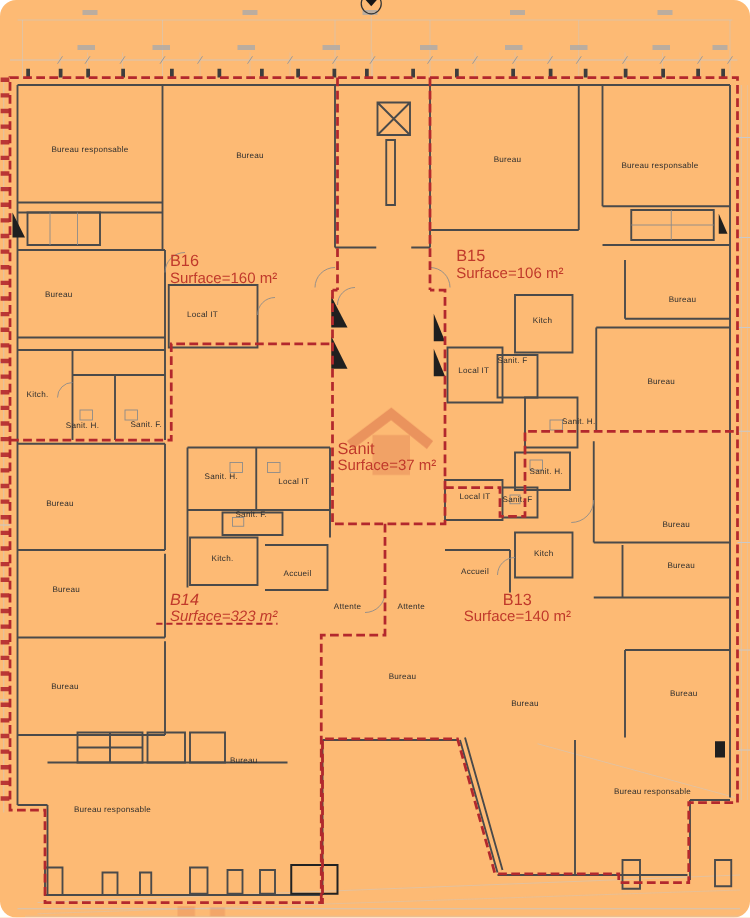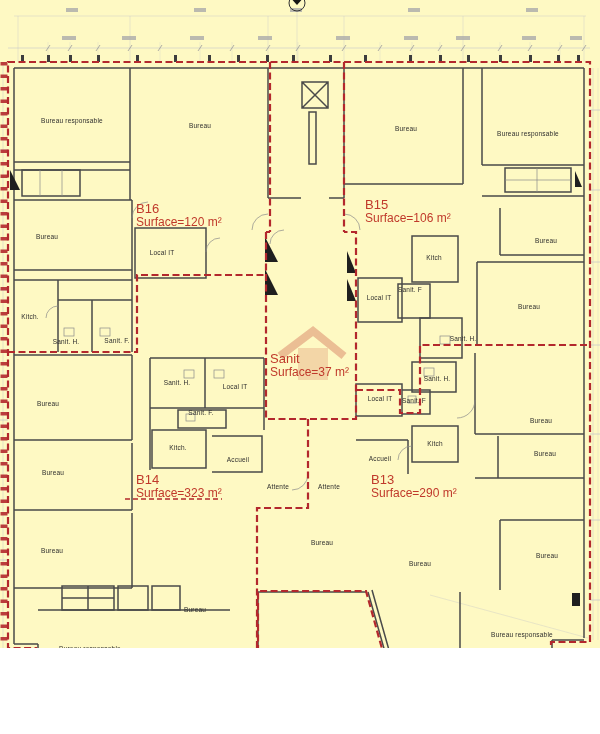--- a/index.html
+++ b/index.html
@@ -1,18 +1,18 @@
 <!DOCTYPE html>
 <html><head>
 <meta charset="utf-8">
 <style>
   html,body{margin:0;padding:0;background:#ffffff;}
   .stage{
-    position:relative;width:600px;height:648px;overflow:hidden;
-    background:#fef9c3;font-family:"Liberation Sans",sans-serif;
+    position:relative;width:600px;height:734px;overflow:hidden;
+    background:#fdba74;font-family:"Liberation Sans",sans-serif;border-radius:13px;
   }
   .stage svg{position:absolute;left:0;top:0;}
   #labels{position:absolute;left:0;top:0;width:100%;height:100%;}
   .room{
     position:absolute;transform:translate(-50%,-50%);
     font-size:6.5px;color:#2d2d2d;white-space:nowrap;letter-spacing:.2px;
   }
   .zone{position:absolute;color:#c0392b;line-height:1.1;white-space:nowrap;}
   .zone-id{font-size:13px;}
   .zone-surface{font-size:12px;}
@@ -242,32 +242,32 @@
       <div class="room" style="left: 322px; top: 542px;">Bureau</div>
       <div class="room" style="left: 420px; top: 563px;">Bureau</div>
       <div class="room" style="left: 547px; top: 555px;">Bureau</div>
       <div class="room" style="left: 541px; top: 420px;">Bureau</div>
       <div class="room" style="left: 545px; top: 453px;">Bureau</div>
       <div class="room" style="left: 195px; top: 609px;">Bureau</div>
       <div class="room" style="left: 90px; top: 648px;">Bureau responsable</div>
       <div class="room" style="left: 522px; top: 634px;">Bureau responsable</div>
       <div class="zone" style="left: 136px; top: 202px;">
         <div class="zone-id">B16</div>
-        <div class="zone-surface">Surface=120 m²</div>
+        <div class="zone-surface">Surface=160 m²</div>
       </div>
       <div class="zone" style="left: 365px; top: 198px;">
         <div class="zone-id">B15</div>
         <div class="zone-surface">Surface=106 m²</div>
       </div>
       <div class="zone" style="left: 270px; top: 352px;">
         <div class="zone-id">Sanit</div>
         <div class="zone-surface">Surface=37 m²</div>
       </div>
-      <div class="zone" style="left: 136px; top: 473px;">
+      <div class="zone" style="left: 136px; top: 473px; font-style: italic;">
         <div class="zone-id">B14</div>
         <div class="zone-surface">Surface=323 m²</div>
       </div>
-      <div class="zone" style="left: 371px; top: 473px;">
+      <div class="zone" style="left: 371px; top: 473px; text-align: center;">
         <div class="zone-id">B13</div>
-        <div class="zone-surface">Surface=290 m²</div>
+        <div class="zone-surface">Surface=140 m²</div>
       </div>
     </div>
 </div>
 
 </body></html>

